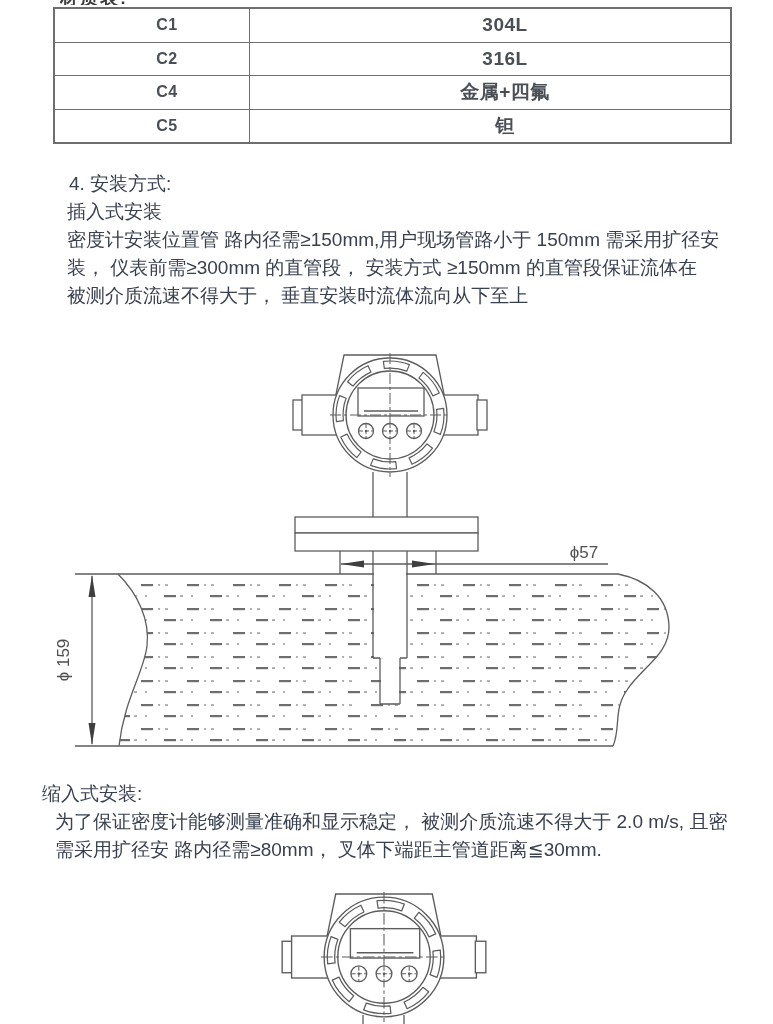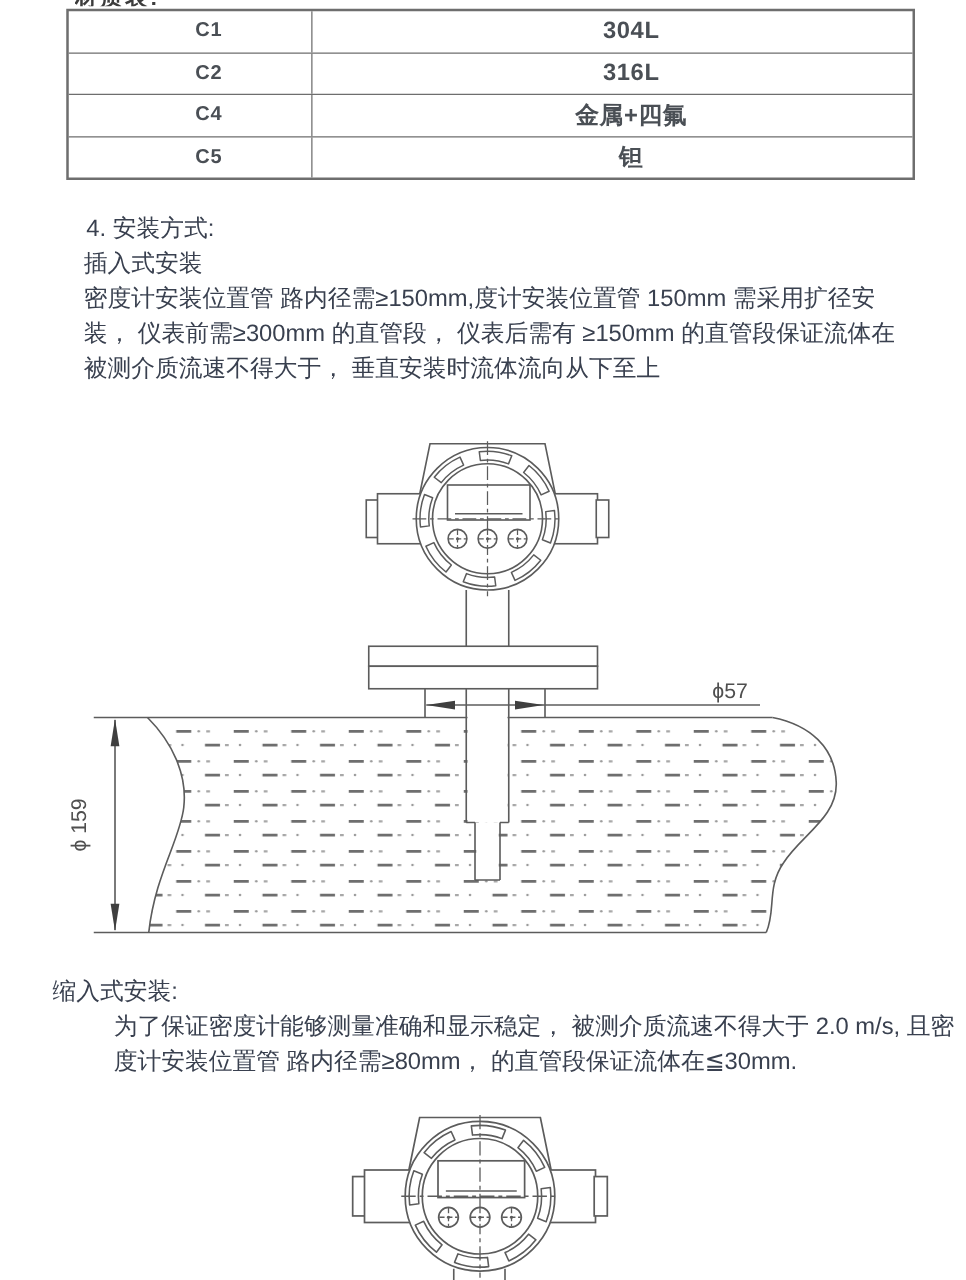--- a/index.html
+++ b/index.html
@@ -26,21 +26,21 @@
   .trow + .trow{border-top:1.5px solid #6e6e6e;justify-content:flex-end;}
   .tcell{display:flex;align-items:center;justify-content:center;font-size:16px;font-weight:700;letter-spacing:.5px;padding-left:30px;}
   .tcell.code{width:195px;border-right:1.5px solid #6e6e6e;box-sizing:border-box;}
   .tcell.val{flex:1;font-size:19px;}
   
   .txt{position:absolute;font-size:19px;line-height:28px;white-space:nowrap;color:#39404f;}
   #sec-heading{left:44px;top:170px;margin-left:25px;}
   #insert-title{left:67px;top:198px;}
   #insert-lines{left:67px;top:226px;}
   #retract-title{left:42px;top:780px;}
-  #retract-lines{left:55px;top:808px;margin-left:36px;}
+  #retract-lines{left:55px;top:808px;}
   .tline{height:28px;}
   
   svg{position:absolute;left:0;display:block;}
   #diagram1{top:340px;}
   #diagram2{top:865px;}
   .ln{stroke:#5c5c5c;stroke-width:1.3;fill:none;}
   .wh{fill:#ffffff;stroke:#5c5c5c;stroke-width:1.3;}
   .whn{fill:#ffffff;stroke:none;}
   .cl{stroke:#5c5c5c;stroke-width:1;fill:none;stroke-dasharray:11 3 3 3;}
   .clb{stroke:#5c5c5c;stroke-width:1;fill:none;stroke-dasharray:4 2;}
@@ -72,29 +72,29 @@
       </div>
       <div class="trow">
         <div class="tcell code">C5</div>
         <div class="tcell val">钽</div>
       </div>
     </div>
 
   <div class="txt" id="sec-heading">4. 安装方式:</div>
   <div class="txt" id="insert-title">插入式安装</div>
   <div class="txt" id="insert-lines">
-      <div class="tline">密度计安装位置管 路内径需≥150mm,度计安装位置管 150mm 需采用扩径安</div>
-      <div class="tline">装， 仪表前需≥300mm 的直管段， 仪表后需有 ≥150mm 的直管段保证流体在</div>
+      <div class="tline">密度计安装位置管 路内径需≥150mm,用户现场管路小于 150mm 需采用扩径安</div>
+      <div class="tline">装， 仪表前需≥300mm 的直管段， 安装方式 ≥150mm 的直管段保证流体在</div>
       <div class="tline">被测介质流速不得大于， 垂直安装时流体流向从下至上</div>
     </div>
 
   <div class="txt" id="retract-title">缩入式安装:</div>
   <div class="txt" id="retract-lines">
       <div class="tline">为了保证密度计能够测量准确和显示稳定， 被测介质流速不得大于 2.0 m/s, 且密</div>
-      <div class="tline">度计安装位置管 路内径需≥80mm， 的直管段保证流体在≦30mm.</div>
+      <div class="tline">需采用扩径安 路内径需≥80mm， 叉体下端距主管道距离≦30mm.</div>
     </div>
 
   <svg id="diagram1" width="773" height="430" viewBox="0 0 773 430">
     <defs>
       <pattern id="fluid" width="46" height="24" patternUnits="userSpaceOnUse">
         <rect width="46" height="24" fill="#ffffff"></rect>
         <rect x="3" y="4" width="12" height="2.2" fill="#6e6e6e"></rect>
         <circle cx="21" cy="5" r="1" fill="#9a9a9a"></circle>
         <rect x="27" y="4.2" width="3" height="1.8" fill="#a8a8a8"></rect>
         <rect x="26" y="15" width="12" height="2.2" fill="#6e6e6e"></rect>

